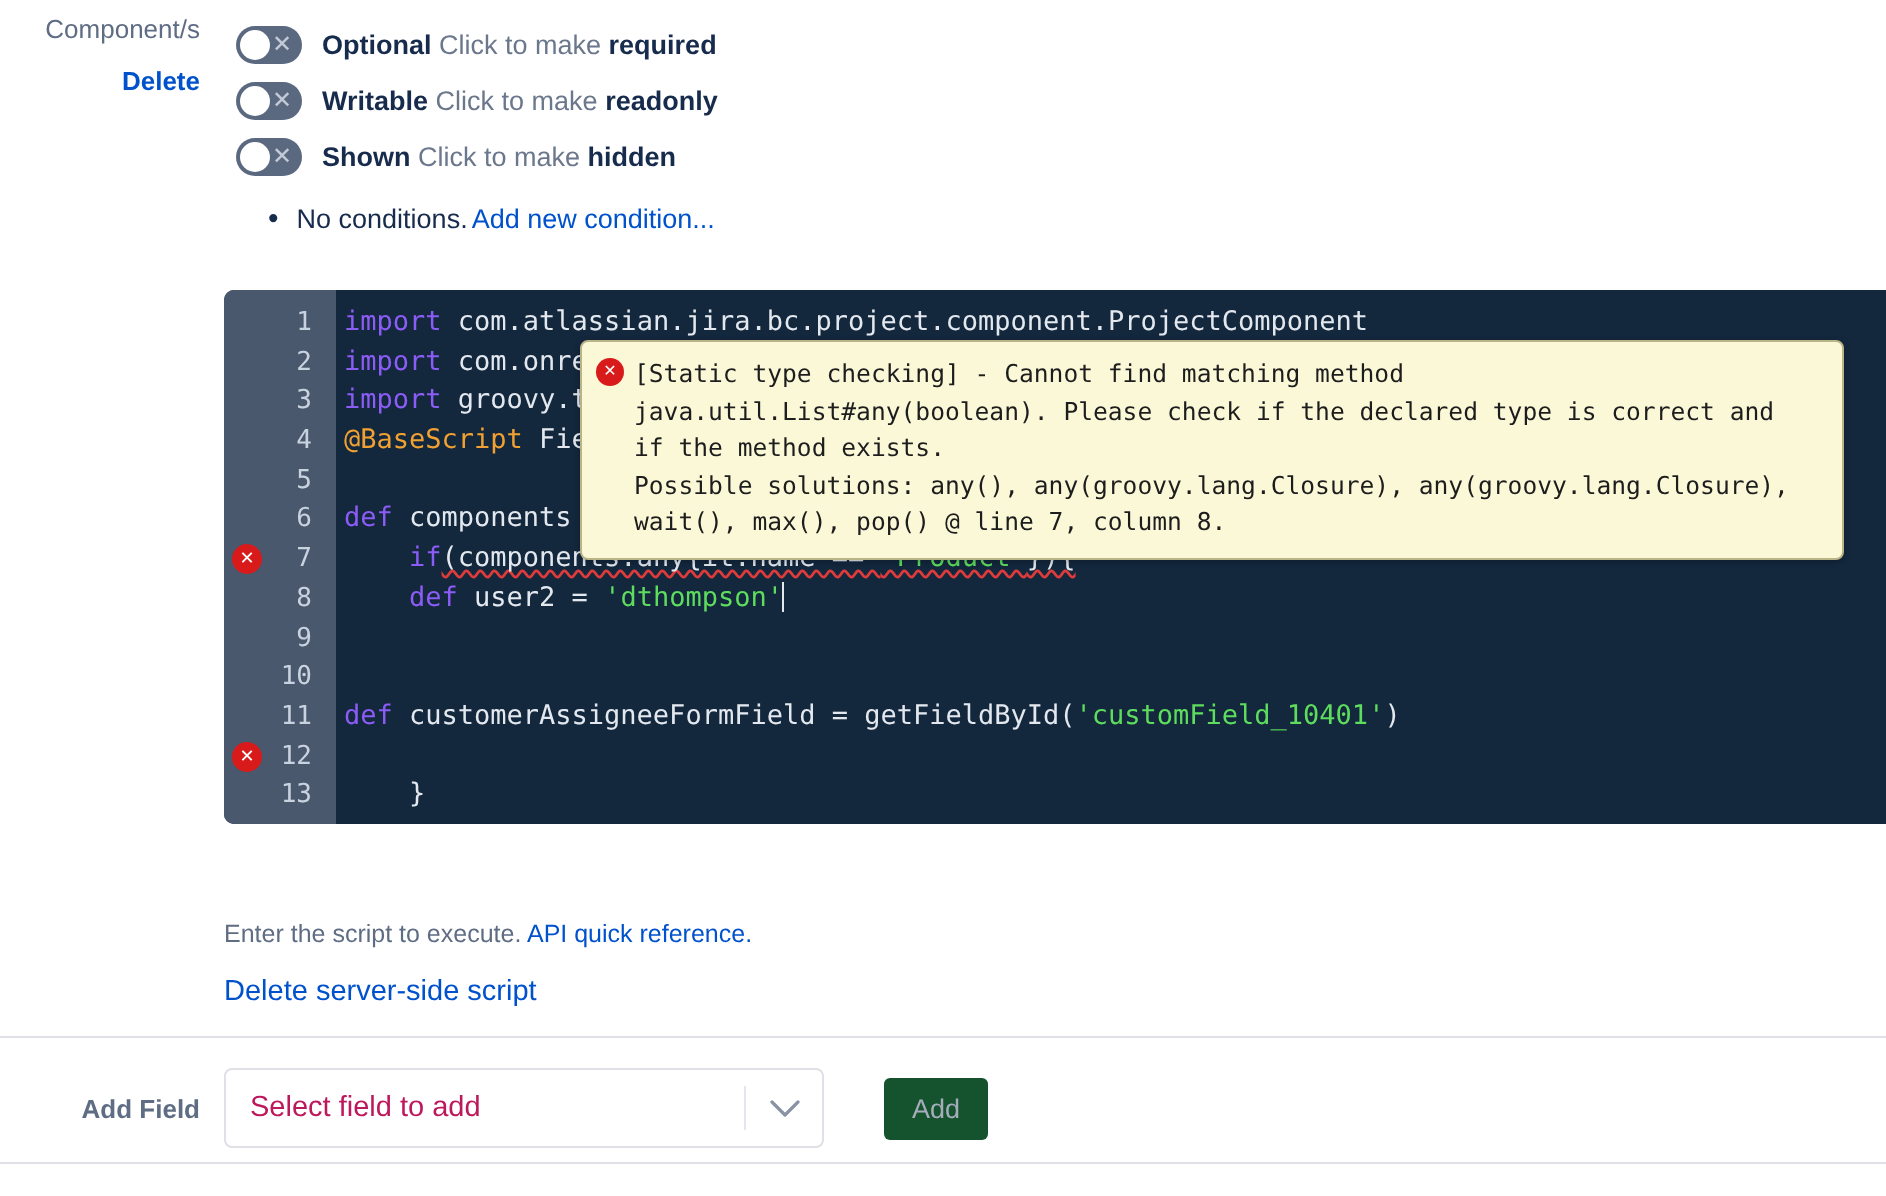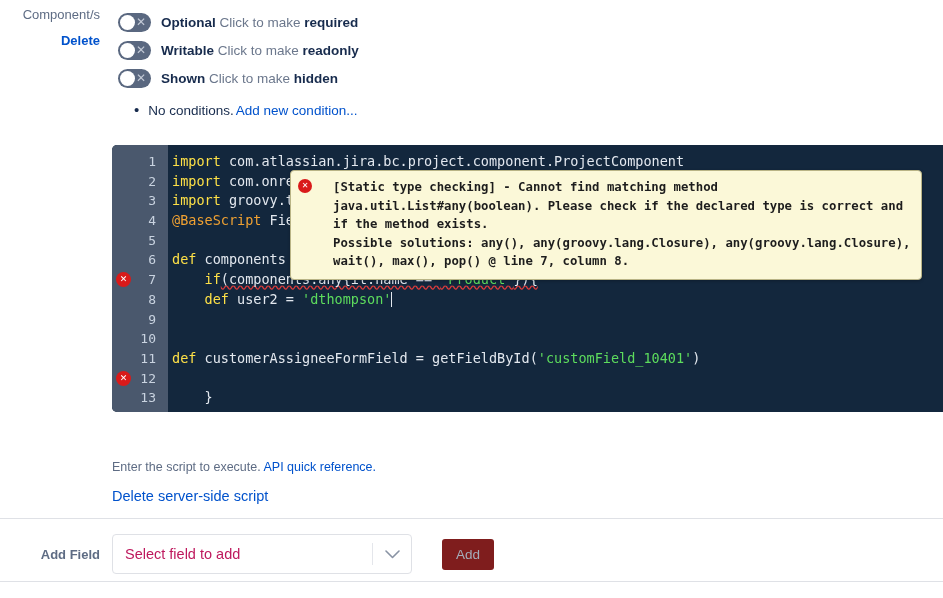--- a/index.html
+++ b/index.html
@@ -173,21 +173,21 @@
     height: 15px;
     border-radius: 50%;
     background: #d91a1a;
     color: #ffffff;
     font-size: 9px;
     line-height: 15px;
     text-align: center;
     font-family: "Liberation Sans", sans-serif;
     cursor: pointer;
   }
-  .tok-kw { color: #fde047; }
+  .tok-kw { color: #8b5cf6; }
   .tok-ann { color: #f0a132; }
   .tok-str { color: #5ddc5d; }
   .tok-plain { color: #e3e8ef; }
   .squiggle {
     text-decoration: underline wavy #e03b3b;
     text-decoration-skip-ink: none;
   }
   .caret {
     display: inline-block;
     width: 1px;
@@ -220,21 +220,21 @@
     width: 14px;
     height: 14px;
     border-radius: 50%;
     background: #d91a1a;
     color: #fff;
     font-size: 8px;
     line-height: 14px;
     text-align: center;
     font-family: "Liberation Sans", sans-serif;
   }
-  .err-tooltip .tt-body { margin-left: 32px; font-weight: bold; }
+  .err-tooltip .tt-body { margin-left: 16px; }
   .err-tooltip .tt-line { white-space: pre-wrap; }
 
   
   .script-hint {
     position: absolute;
     left: 112px;
     top: 444px;
     font-size: 12.5px;
     color: #5e6c84;
     margin-top: 16px;
@@ -308,21 +308,21 @@
     align-items: center;
     justify-content: center;
   }
   .select-arrow svg { display: block; }
   .add-btn {
     margin-left: 30px;
     height: 31px;
     padding: 0 14px;
     border: none;
     border-radius: 3px;
-    background: #7f1d1d;
+    background: #14532d;
     color: #a5adba;
     font-size: 13.5px;
     font-family: "Liberation Sans", sans-serif;
     cursor: pointer;
   }
 </style>
 </head>
 <body>
 
 <div class="config-region">

